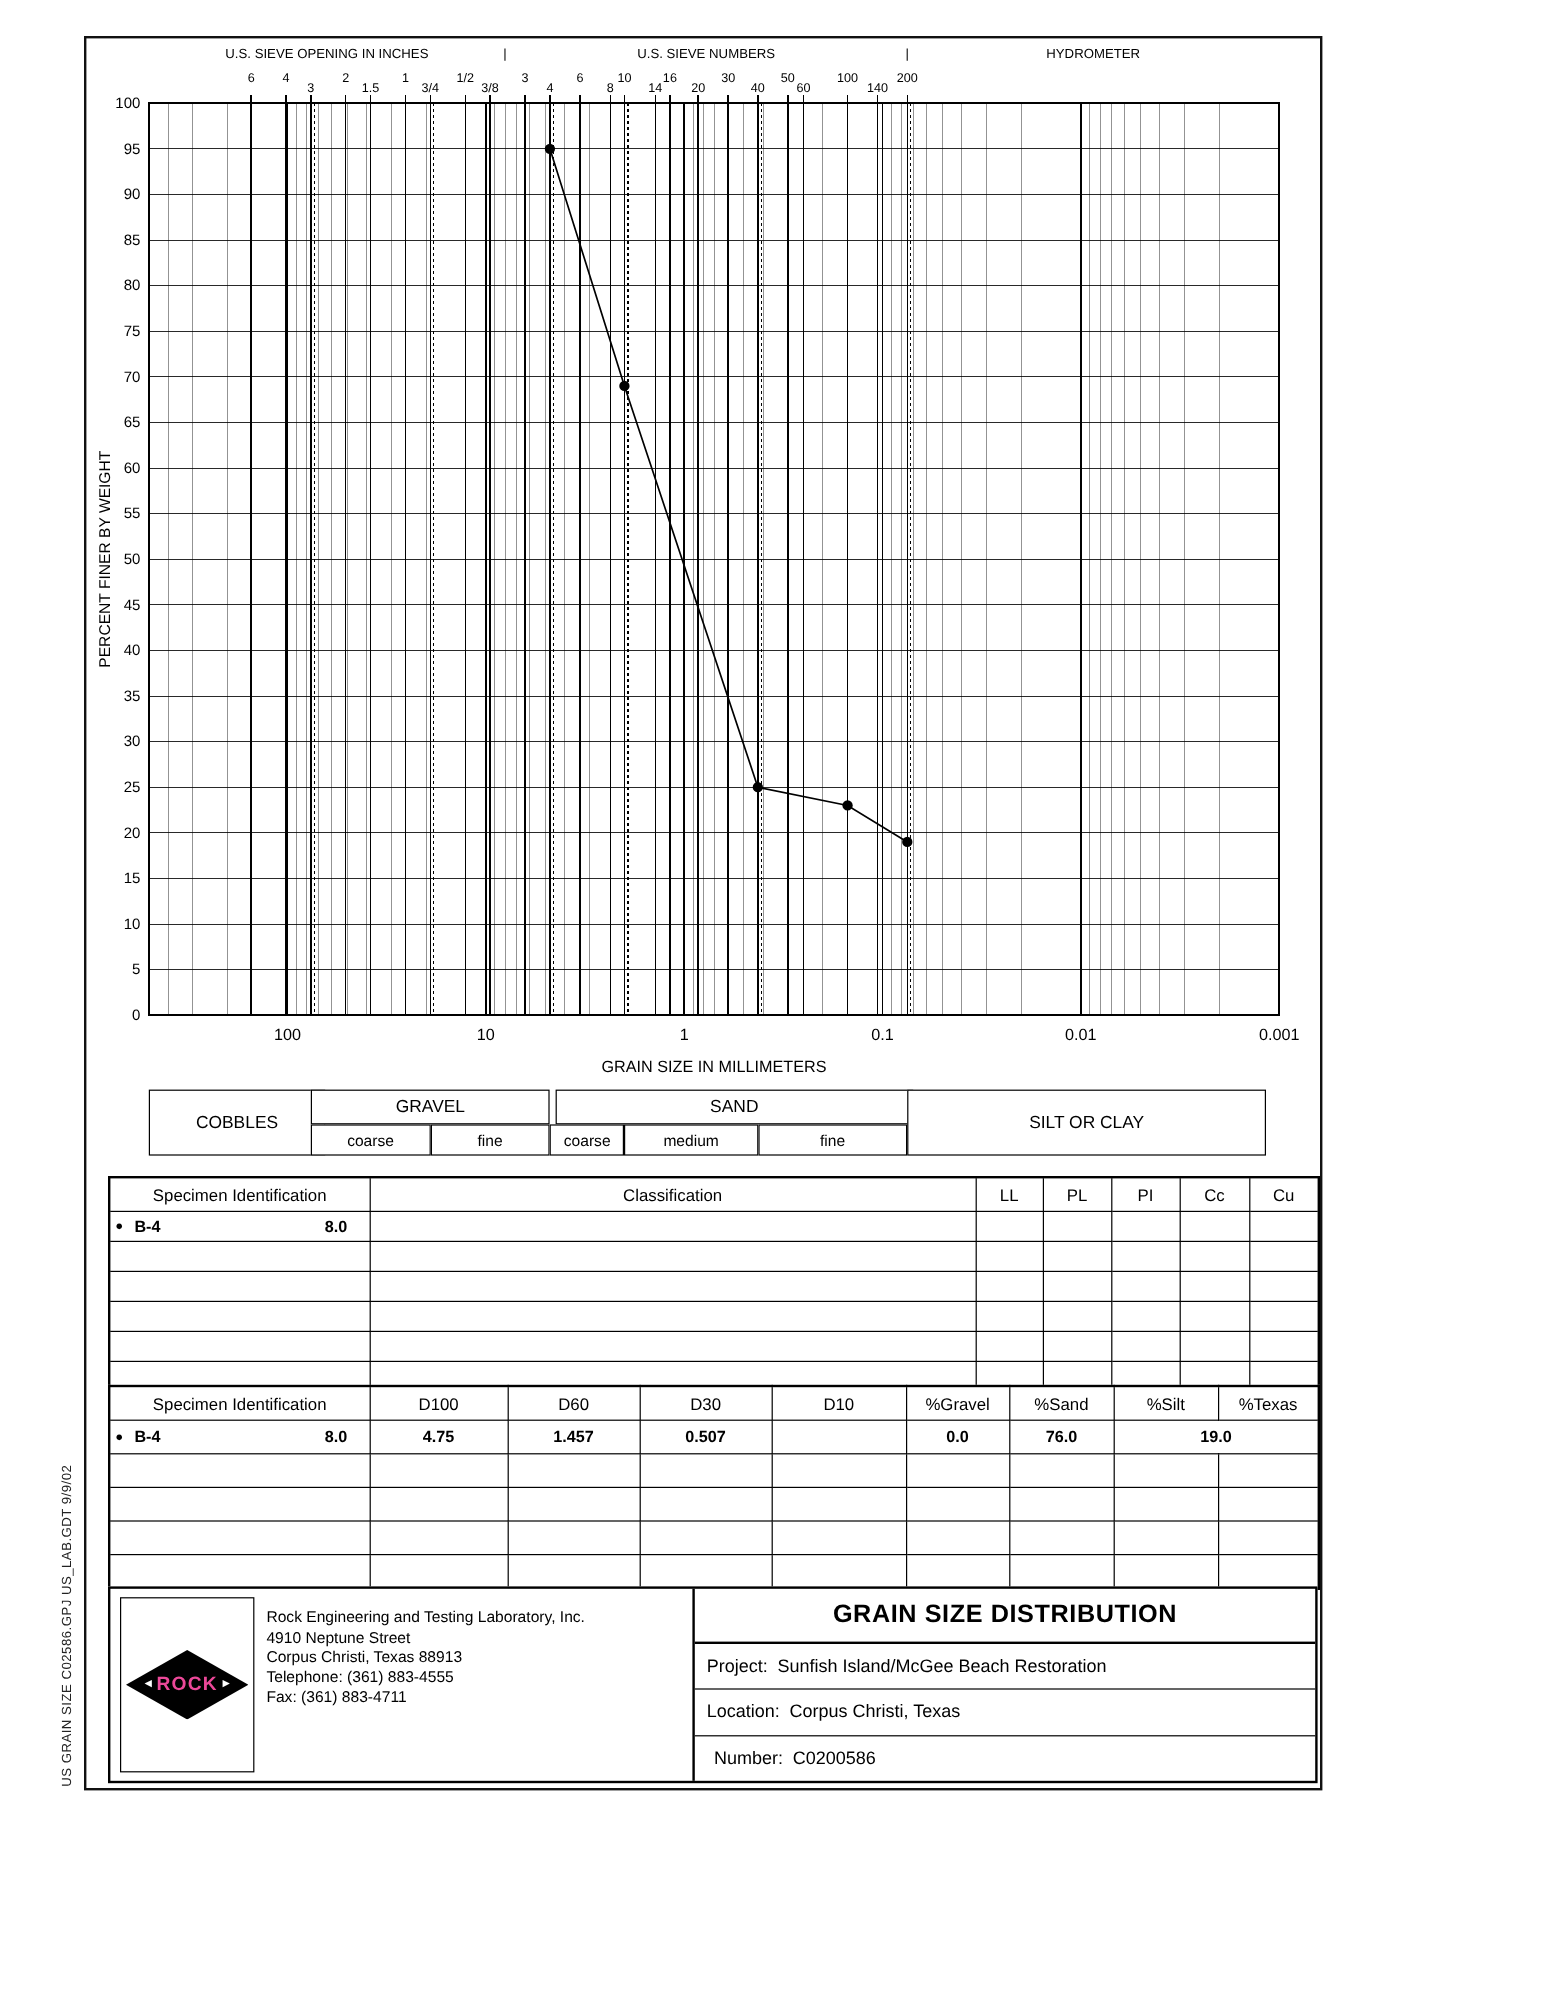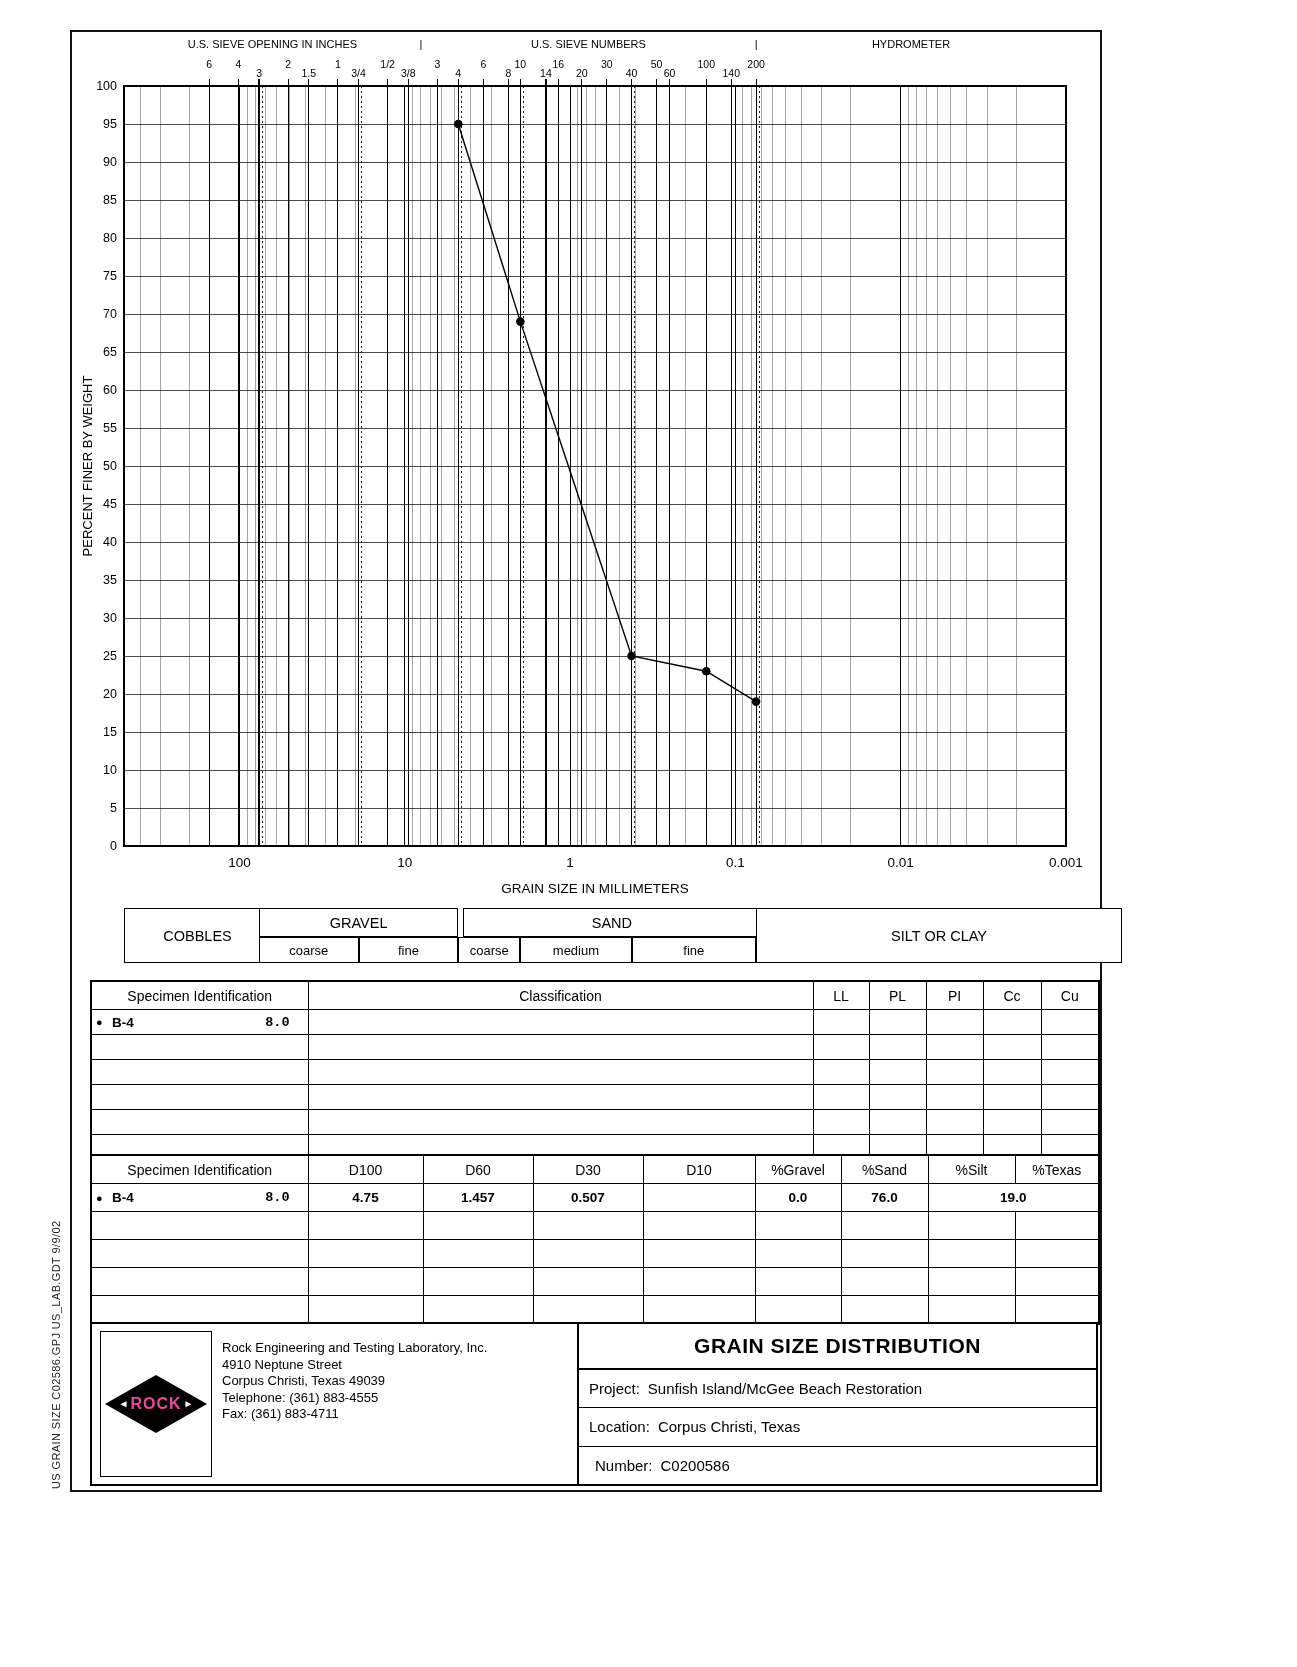--- a/index.html
+++ b/index.html
@@ -21,21 +21,21 @@
   .grid-table{position:absolute;left:18px;width:1008px;border-collapse:collapse;table-layout:fixed;
               border:2px solid #000;background:#fff;}
   .grid-table th,.grid-table td{border:1px solid #000;padding:0 4px;text-align:center;font-size:13.5px;
               overflow:hidden;white-space:nowrap;}
   .grid-table thead th{height:27px;font-weight:normal;font-size:14px;}
   #class-table{top:948px;} #class-table td{height:24px;}
   #dvalues-table{top:1122px;} #dvalues-table td{height:27px;}
   .data-row td{font-weight:bold;font-size:13.5px;}
   .spec{display:flex;align-items:center;text-align:left;}
   .mark{width:16px;font-size:11px;}
-  .sdepth{margin-left:auto;padding-right:14px;font-family:Liberation Mono, monospace;}
+  .sdepth{margin-left:auto;padding-right:14px;}
 
   
   .footer{position:absolute;left:18px;top:1290px;width:1008px;height:164px;border:2px solid #000;
           display:flex;box-sizing:border-box;background:#fff;}
   .f-left{width:487px;border-right:2px solid #000;position:relative;box-sizing:border-box;}
   .logo-box{position:absolute;left:8px;top:7px;width:110px;height:144px;border:1.5px solid #000;}
   .diamond{position:absolute;left:50%;top:50%;transform:translate(-50%,-50%);width:102px;height:58px;
            background:#000;clip-path:polygon(50% 0,100% 50%,50% 100%,0 50%);
            display:flex;align-items:center;justify-content:center;gap:2px;}
   .logo-word{color:#ec4899;font-weight:bold;font-size:16px;letter-spacing:1px;}
@@ -270,21 +270,21 @@
 
     <div id="fraction-band">
         <div class="frac-cell frac-full" style="left: 52px; top: 0px; width: 147px; height: 55px;">COBBLES</div>
         <div class="frac-cell frac-main" style="left: 187.047px; top: 0px; width: 199.221px; height: 29px;">GRAVEL</div>
         <div class="frac-cell frac-sub" style="left: 187.047px; top: 29px; width: 99.5163px; height: 26px;">coarse</div>
         <div class="frac-cell frac-sub" style="left: 286.563px; top: 29px; width: 99.705px; height: 26px;">fine</div>
         <div class="frac-cell frac-main" style="left: 391px; top: 0px; width: 297.797px; height: 29px;">SAND</div>
         <div class="frac-cell frac-sub" style="left: 386.268px; top: 29px; width: 62.0946px; height: 26px;">coarse</div>
         <div class="frac-cell frac-sub" style="left: 448.363px; top: 29px; width: 111.183px; height: 26px;">medium</div>
         <div class="frac-cell frac-sub" style="left: 559.546px; top: 29px; width: 124.52px; height: 26px;">fine</div>
-        <div class="frac-cell frac-full" style="left: 684.065px; top: 0px; width: 366px; height: 55px;">SILT OR CLAY</div>
+        <div class="frac-cell frac-full" style="left: 684.065px; top: 0px; width: 299px; height: 55px;">SILT OR CLAY</div>
       </div>
 
     <table class="grid-table" id="class-table">
       <colgroup>
         <col style="width:217px">
           <col style="width:505px">
           <col style="width:56px">
           <col style="width:57px">
         <col style="width:57px">
           <col style="width:58px">
@@ -459,21 +459,21 @@
         <div class="logo-box">
           <div class="diamond">
             <span class="tri">◄</span>
             <span class="logo-word">ROCK</span>
             <span class="tri">►</span>
           </div>
         </div>
         <div class="company">
           <div>Rock Engineering and Testing Laboratory, Inc.</div>
           <div>4910 Neptune Street</div>
-          <div>Corpus Christi, Texas  49039</div>
+          <div>Corpus Christi, Texas  88913</div>
           <div>Telephone:  (361) 883-4555</div>
           <div>Fax:  (361) 883-4711</div>
         </div>
       </div>
       <div class="f-right">
         <div class="f-title">GRAIN SIZE DISTRIBUTION</div>
         <div class="f-row">
           <span>Project:</span>
           <span>Sunfish Island/McGee Beach Restoration</span>
         </div>

